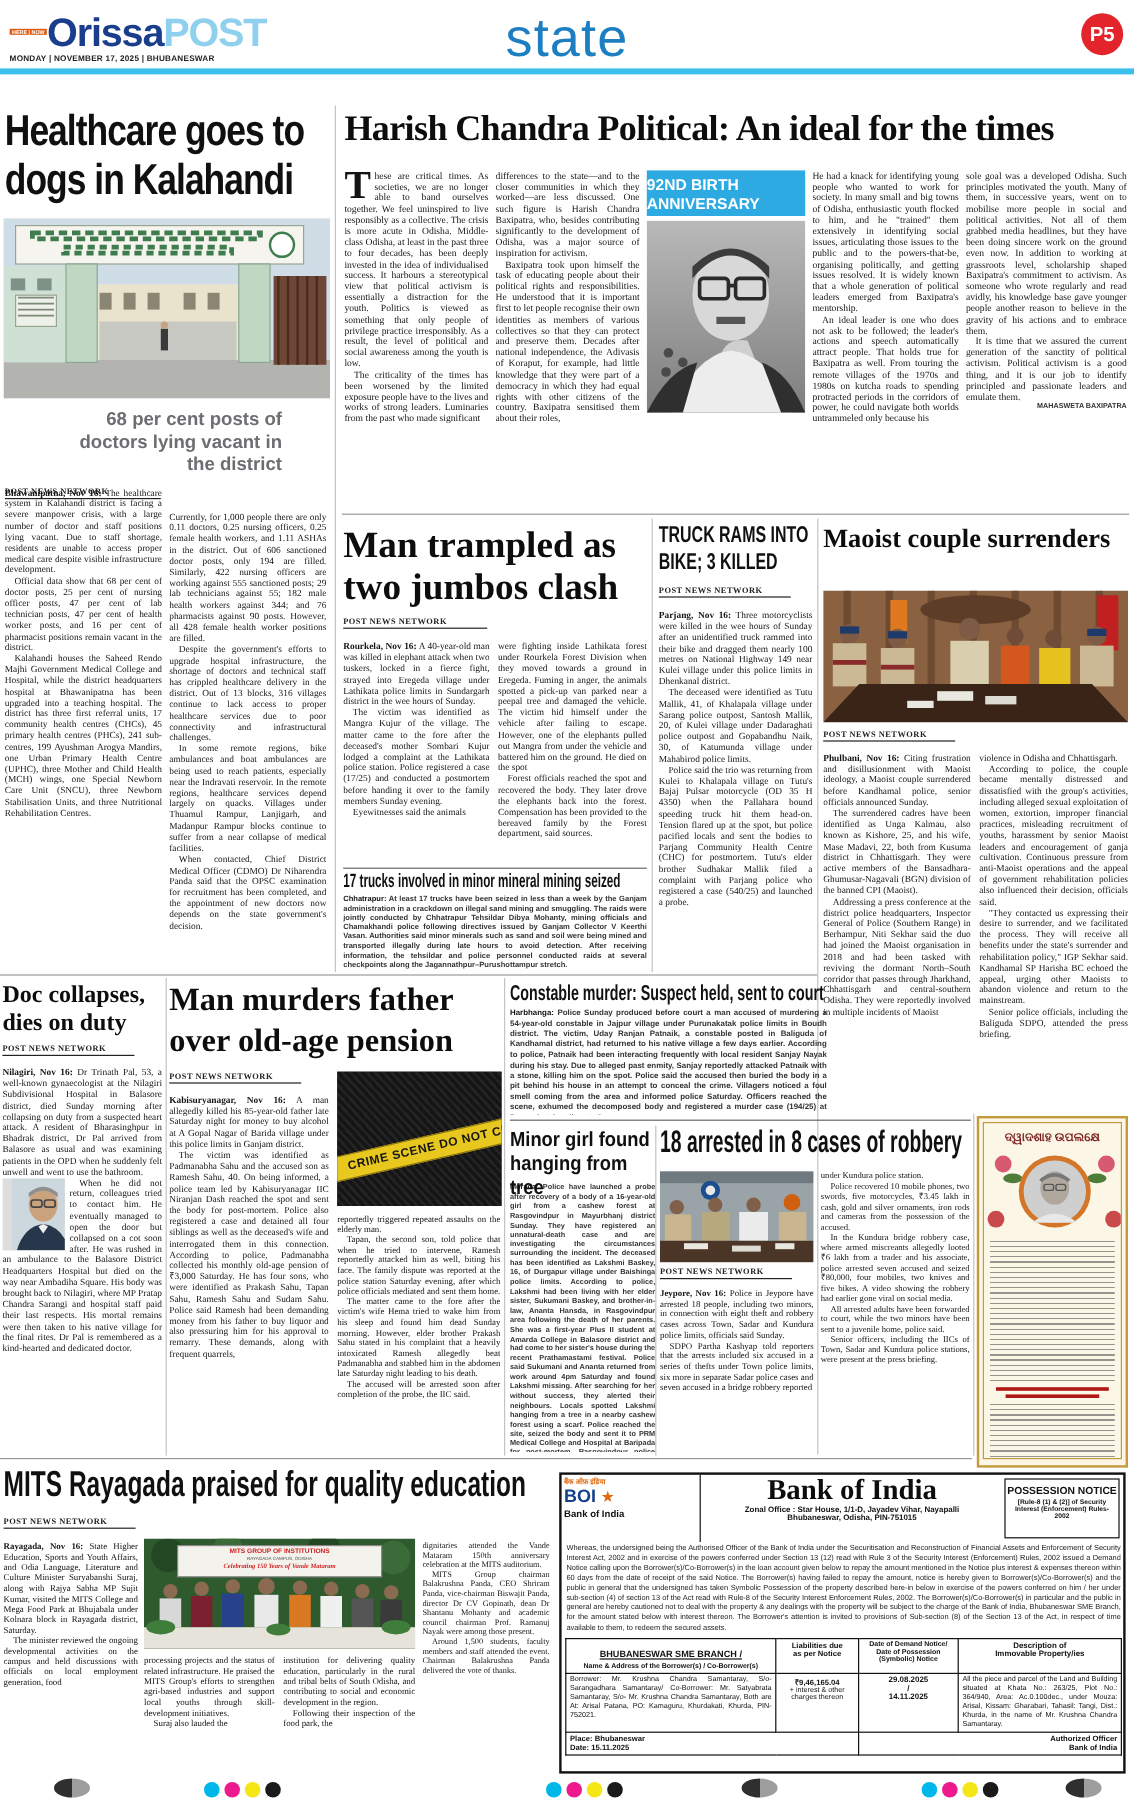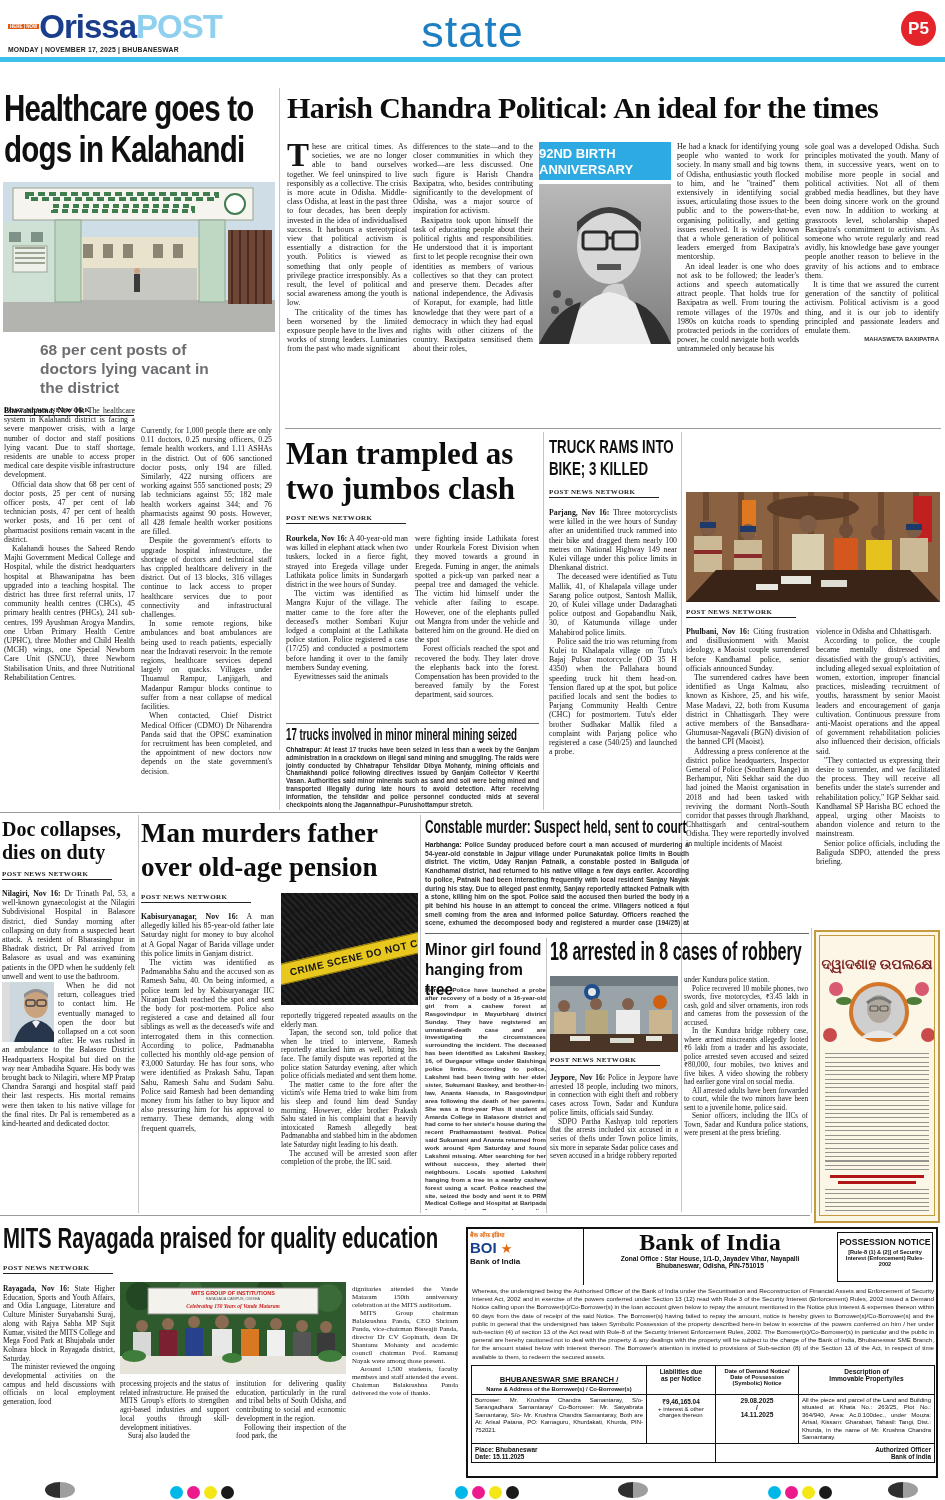--- a/index.html
+++ b/index.html
@@ -14,21 +14,21 @@
            font-size:7.8px;line-height:9.2px;color:#141414}
   .bodycol p{margin:0;text-indent:8px}
   .bodycol p.first{text-indent:0}
   .lead{font-weight:bold}
   .brief{position:absolute;overflow:hidden;text-align:justify;font-family:"Liberation Sans",sans-serif;
          font-weight:bold;color:#333;font-size:6.5px;line-height:8.4px}
   .vline{position:absolute;width:1px;background:#c4c4c4}
   .hline{position:absolute;height:1px;background:#9a9a9a}
   .photo{position:absolute;overflow:hidden;background:#ddd}
   .dropcap{float:left;font-family:"Liberation Serif",serif;font-weight:bold;font-size:33px;line-height:26px;padding-right:3px}
-  .deck{font-family:"Liberation Sans",sans-serif;font-weight:bold;color:#6d6e71;text-align:left}
+  .deck{font-family:"Liberation Sans",sans-serif;font-weight:bold;color:#6d6e71;text-align:right}
   .badge{background:#2daae1;color:#fff;font-family:"Liberation Sans",sans-serif;font-weight:bold;
          text-align:left;font-size:13px;line-height:16px;padding-top:4px}
   .tape{position:absolute;background:#e8c81e;color:#151515;font-family:"Liberation Sans",sans-serif;
         font-weight:bold;font-size:10px;letter-spacing:.5px;padding:4px 12px;white-space:nowrap;
         transform:rotate(-13deg);transform-origin:0 0;border:1px solid #8a7410}
   .txtlines{background:repeating-linear-gradient(#6a6a6a 0 1px,transparent 1px 4.3px);opacity:.7}
   .regdot{display:inline-block;width:13px;height:13px;border-radius:50%;margin-right:4px;vertical-align:middle}
   .halfmoon{position:absolute;width:30px;height:16px;border-radius:50%;
             background:linear-gradient(90deg,#2f2f2f 0 50%,#9e9e9e 50% 100%)}
   .banktxt{font-family:"Liberation Sans",sans-serif}
@@ -183,20 +183,21 @@
   <div class="abs pnn" style="left:549px;top:488px;width:110px">POST NEWS NETWORK</div>
   <div class="bodycol" style="left:549px;top:508px;width:128px;height:300px">
     <p class="first"><span class="lead">Parjang, Nov 16:</span> <span>Three motorcyclists were killed in the wee hours of Sunday after an unidentified truck rammed into their bike and dragged them nearly 100 metres on National Highway 149 near Kulei village under this police limits in Dhenkanal district.</span></p>
     <p>The deceased were identified as Tutu Mallik, 41, of Khalapala village under Sarang police outpost, Santosh Mallik, 20, of Kulei village under Dadaraghati police outpost and Gopabandhu Naik, 30, of Katumunda village under Mahabirod police limits.</p>
     <p>Police said the trio was returning from Kulei to Khalapala village on Tutu's Bajaj Pulsar motorcycle (OD 35 H 4350) when the Pallahara bound speeding truck hit them head-on. Tension flared up at the spot, but police pacified locals and sent the bodies to Parjang Community Health Centre (CHC) for postmortem. Tutu's elder brother Sudhakar Mallik filed a complaint with Parjang police who registered a case (540/25) and launched a probe.</p>
   </div>
 
   <div class="vline" style="left:681px;top:432px;height:780px"></div>
 
   <div class="abs hl-serif" style="left:686px;top:436px;width:256px;font-size:22px;line-height:26px">
+    <div>Maoist couple surrenders</div>
   </div>
   <div class="photo" style="left:686px;top:492px;width:254px;height:110px">
     <svg width="254" height="110" xmlns="http://www.w3.org/2000/svg">
       <rect width="254" height="110" fill="#8a6242"></rect>
       <path d="M20 0 v78 M55 0 v78 M90 0 v78 M125 0 v78 M160 0 v78 M195 0 v78 M230 0 v78" stroke="#6d4a30" stroke-width="6"></path>
       <ellipse cx="127" cy="16" rx="46" ry="12" fill="#5d3d28"></ellipse>
       <rect x="228" y="4" width="18" height="46" fill="#c02020"></rect>
       <rect x="56" y="8" width="14" height="36" fill="#e07820"></rect>
       <g>
         <circle cx="22" cy="36" r="8" fill="#7d5b45"></circle>
@@ -332,21 +333,21 @@
     <p>Police recovered 10 mobile phones, two swords, five motorcycles, ₹3.45 lakh in cash, gold and silver ornaments, iron rods and cameras from the possession of the accused.</p>
     <p>In the Kundura bridge robbery case, where armed miscreants allegedly looted ₹6 lakh from a trader and his associate, police arrested seven accused and seized ₹80,000, four mobiles, two knives and five bikes. A video showing the robbery had earlier gone viral on social media.</p>
     <p>All arrested adults have been forwarded to court, while the two minors have been sent to a juvenile home, police said.</p>
     <p>Senior officers, including the IICs of Town, Sadar and Kundura police stations, were present at the press briefing.</p>
   </div>
 
   <div class="vline" style="left:811px;top:928px;height:285px"></div>
 
   <div class="abs" style="left:814px;top:930px;width:126px;height:293px;background:#fcf6e6;border:2px solid #c49a3f;box-sizing:border-box">
     <div style="margin:3px;border:1px solid #c49a3f;height:279px;position:relative;overflow:hidden">
-      <div style="text-align:center;font-weight:bold;font-size:14px;color:#7a1f1f;margin-top:21px">ଦ୍ୱାଦଶାହ ଉପଲକ୍ଷେ</div>
+      <div style="text-align:center;font-weight:bold;font-size:10px;color:#7a1f1f;margin-top:7px">ଦ୍ୱାଦଶାହ ଉପଲକ୍ଷେ</div>
       <svg width="118" height="74" xmlns="http://www.w3.org/2000/svg" style="display:block;margin:2px auto 0">
         <circle cx="16" cy="14" r="7" fill="#d85a70"></circle>
           <circle cx="102" cy="14" r="7" fill="#d85a70"></circle>
         <circle cx="10" cy="60" r="7" fill="#c94a4a"></circle>
           <circle cx="108" cy="60" r="7" fill="#c94a4a"></circle>
         <ellipse cx="24" cy="26" rx="8" ry="4" fill="#4e7d3a"></ellipse>
           <ellipse cx="94" cy="26" rx="8" ry="4" fill="#4e7d3a"></ellipse>
         <circle cx="59" cy="37" r="30" fill="#d4762a"></circle>
         <circle cx="59" cy="37" r="26" fill="#cfcfcf"></circle>
         <ellipse cx="59" cy="34" rx="12" ry="14" fill="#b0a89c"></ellipse>

